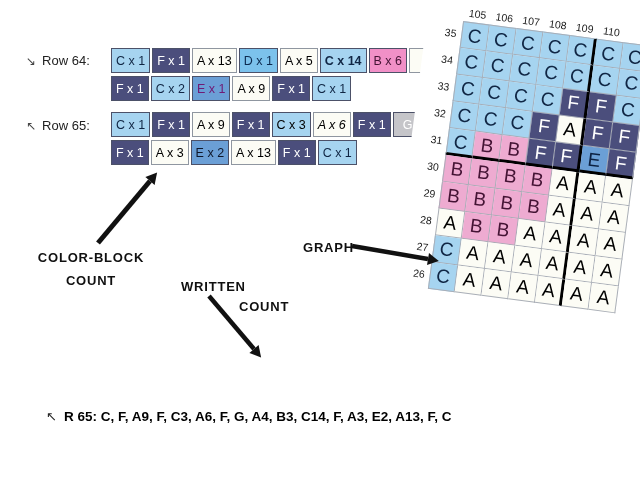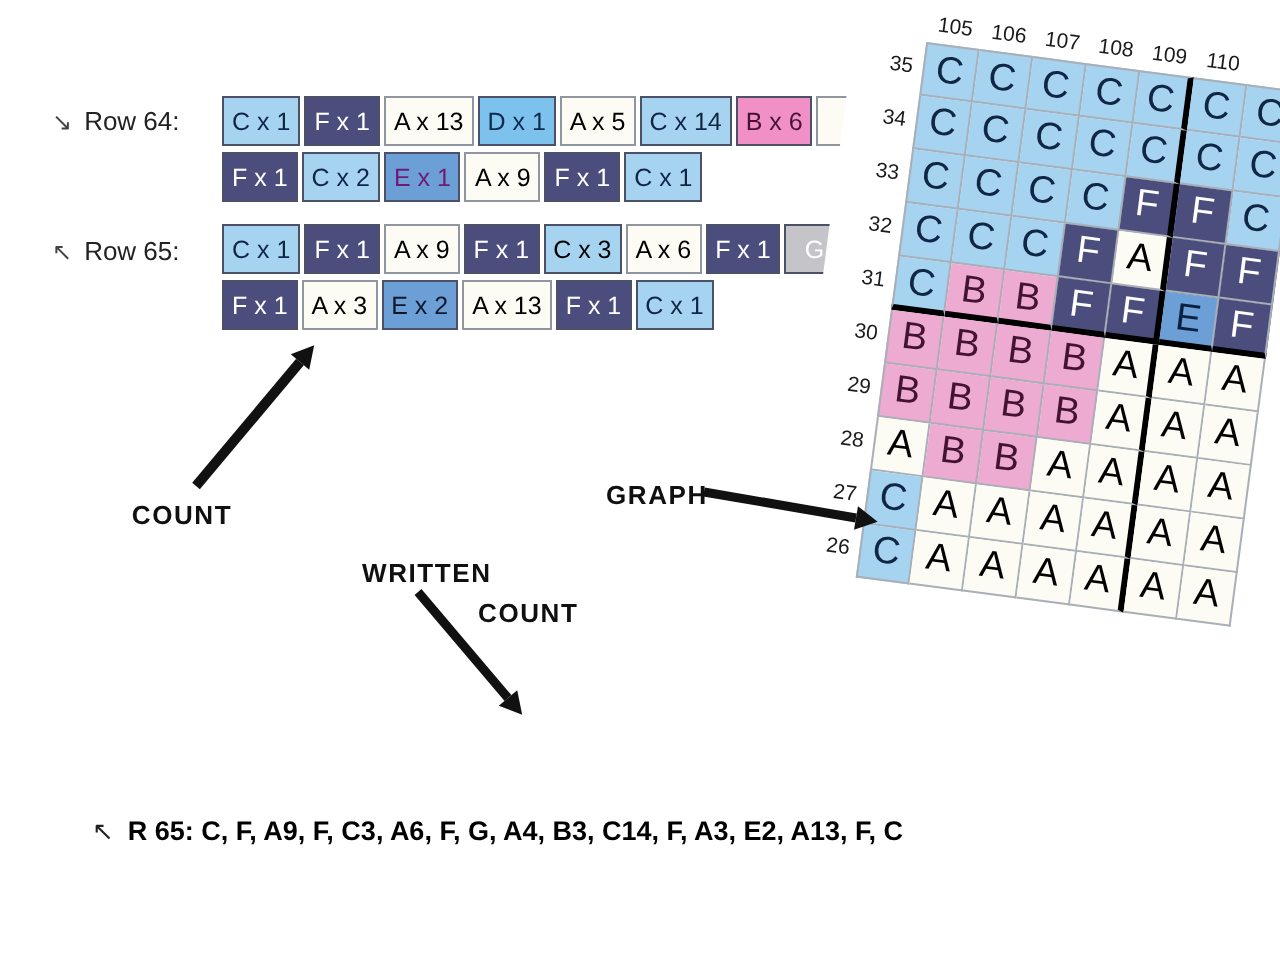--- a/index.html
+++ b/index.html
@@ -48,21 +48,21 @@
 
   <div class="leg-label" style="top:53px">
     <span class="dira">↘</span><span>Row 64:</span>
   </div>
   <div class="chiprow" style="top:48px" id="r64l1">
       <span class="chip" style="background: rgb(166, 212, 240); color: rgb(16, 38, 68);">C x 1</span>
       <span class="chip" style="background: rgb(75, 78, 124); color: rgb(255, 255, 255);">F x 1</span>
       <span class="chip" style="background: rgb(252, 252, 245); color: rgb(0, 0, 0); border-color: rgb(143, 150, 160);">A x 13</span>
       <span class="chip" style="background: rgb(124, 194, 236); color: rgb(13, 43, 80);">D x 1</span>
       <span class="chip" style="background: rgb(252, 252, 245); color: rgb(0, 0, 0); border-color: rgb(143, 150, 160);">A x 5</span>
-      <span class="chip" style="background: rgb(166, 212, 240); color: rgb(16, 38, 68);">C x 14</span>
+      <span class="chip" style="background: rgb(166, 212, 240); color: rgb(16, 38, 68); font-weight: bold;">C x 14</span>
       <span class="chip" style="background: rgb(241, 144, 199); color: rgb(68, 19, 52);">B x 6</span>
       <span class="chip" style="background: rgb(252, 252, 245); color: rgb(0, 0, 0); border-color: rgb(143, 150, 160); min-width: 56px;">A x</span>
     </div>
   <div class="chiprow" style="top:76px" id="r64l2">
       <span class="chip" style="background: rgb(75, 78, 124); color: rgb(255, 255, 255);">F x 1</span>
       <span class="chip" style="background: rgb(166, 212, 240); color: rgb(16, 38, 68);">C x 2</span>
       <span class="chip" style="background: rgb(107, 159, 214); color: #701a75;">E x 1</span>
       <span class="chip" style="background: rgb(252, 252, 245); color: rgb(0, 0, 0); border-color: rgb(143, 150, 160);">A x 9</span>
       <span class="chip" style="background: rgb(75, 78, 124); color: rgb(255, 255, 255);">F x 1</span>
       <span class="chip" style="background: rgb(166, 212, 240); color: rgb(16, 38, 68);">C x 1</span>
@@ -70,34 +70,35 @@
 
   <div class="leg-label" style="top:118px">
     <span class="dira">↖</span><span>Row 65:</span>
   </div>
   <div class="chiprow" style="top:112px" id="r65l1">
       <span class="chip" style="background: rgb(166, 212, 240); color: rgb(16, 38, 68);">C x 1</span>
       <span class="chip" style="background: rgb(75, 78, 124); color: rgb(255, 255, 255);">F x 1</span>
       <span class="chip" style="background: rgb(252, 252, 245); color: rgb(0, 0, 0); border-color: rgb(143, 150, 160);">A x 9</span>
       <span class="chip" style="background: rgb(75, 78, 124); color: rgb(255, 255, 255);">F x 1</span>
       <span class="chip" style="background: rgb(166, 212, 240); color: #000000;">C x 3</span>
-      <span class="chip" style="background: rgb(252, 252, 245); color: rgb(0, 0, 0); border-color: rgb(143, 150, 160);">A x 6</span>
+      <span class="chip" style="background: rgb(252, 252, 245); color: rgb(0, 0, 0); border-color: rgb(143, 150, 160); font-style: italic;">A x 6</span>
       <span class="chip" style="background: rgb(75, 78, 124); color: rgb(255, 255, 255);">F x 1</span>
       <span class="chip" style="background: rgb(197, 197, 201); color: rgb(255, 255, 255); min-width: 50px;">G x 1</span>
     </div>
   <div class="chiprow" style="top:140px" id="r65l2">
       <span class="chip" style="background: rgb(75, 78, 124); color: rgb(255, 255, 255);">F x 1</span>
       <span class="chip" style="background: rgb(252, 252, 245); color: rgb(0, 0, 0); border-color: rgb(143, 150, 160);">A x 3</span>
       <span class="chip" style="background: rgb(107, 159, 214); color: #0f172a;">E x 2</span>
       <span class="chip" style="background: rgb(252, 252, 245); color: rgb(0, 0, 0); border-color: rgb(143, 150, 160);">A x 13</span>
       <span class="chip" style="background: rgb(75, 78, 124); color: rgb(255, 255, 255);">F x 1</span>
       <span class="chip" style="background: rgb(166, 212, 240); color: rgb(16, 38, 68);">C x 1</span>
     </div>
 
   <div class="note" id="note-colorblock">
+    <div>COLOR-BLOCK</div>
     <div>COUNT</div>
   </div>
   <div class="note" style="left:181px;top:279px">WRITTEN</div>
   <div class="note" style="left:239px;top:299px">COUNT</div>
   <div class="note" style="left:303px;top:240px">GRAPH</div>
 
   <svg class="arrows" width="640" height="480" viewBox="0 0 640 480">
     <g>
       <line x1="98" y1="243" x2="150" y2="181" stroke="#111" stroke-width="5"></line>
       <polygon points="157.1,172.6 154.6,184.9 145.4,177.1" fill="#111"></polygon>

